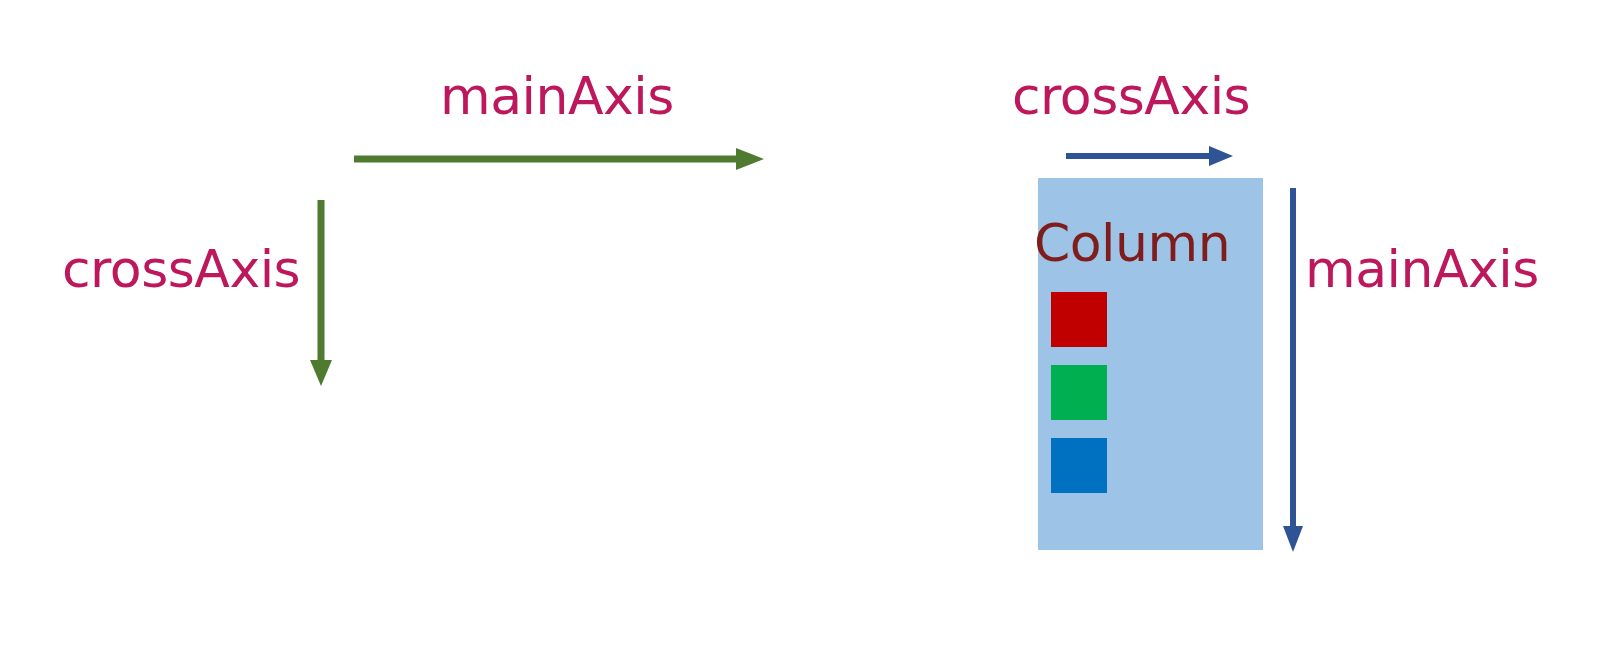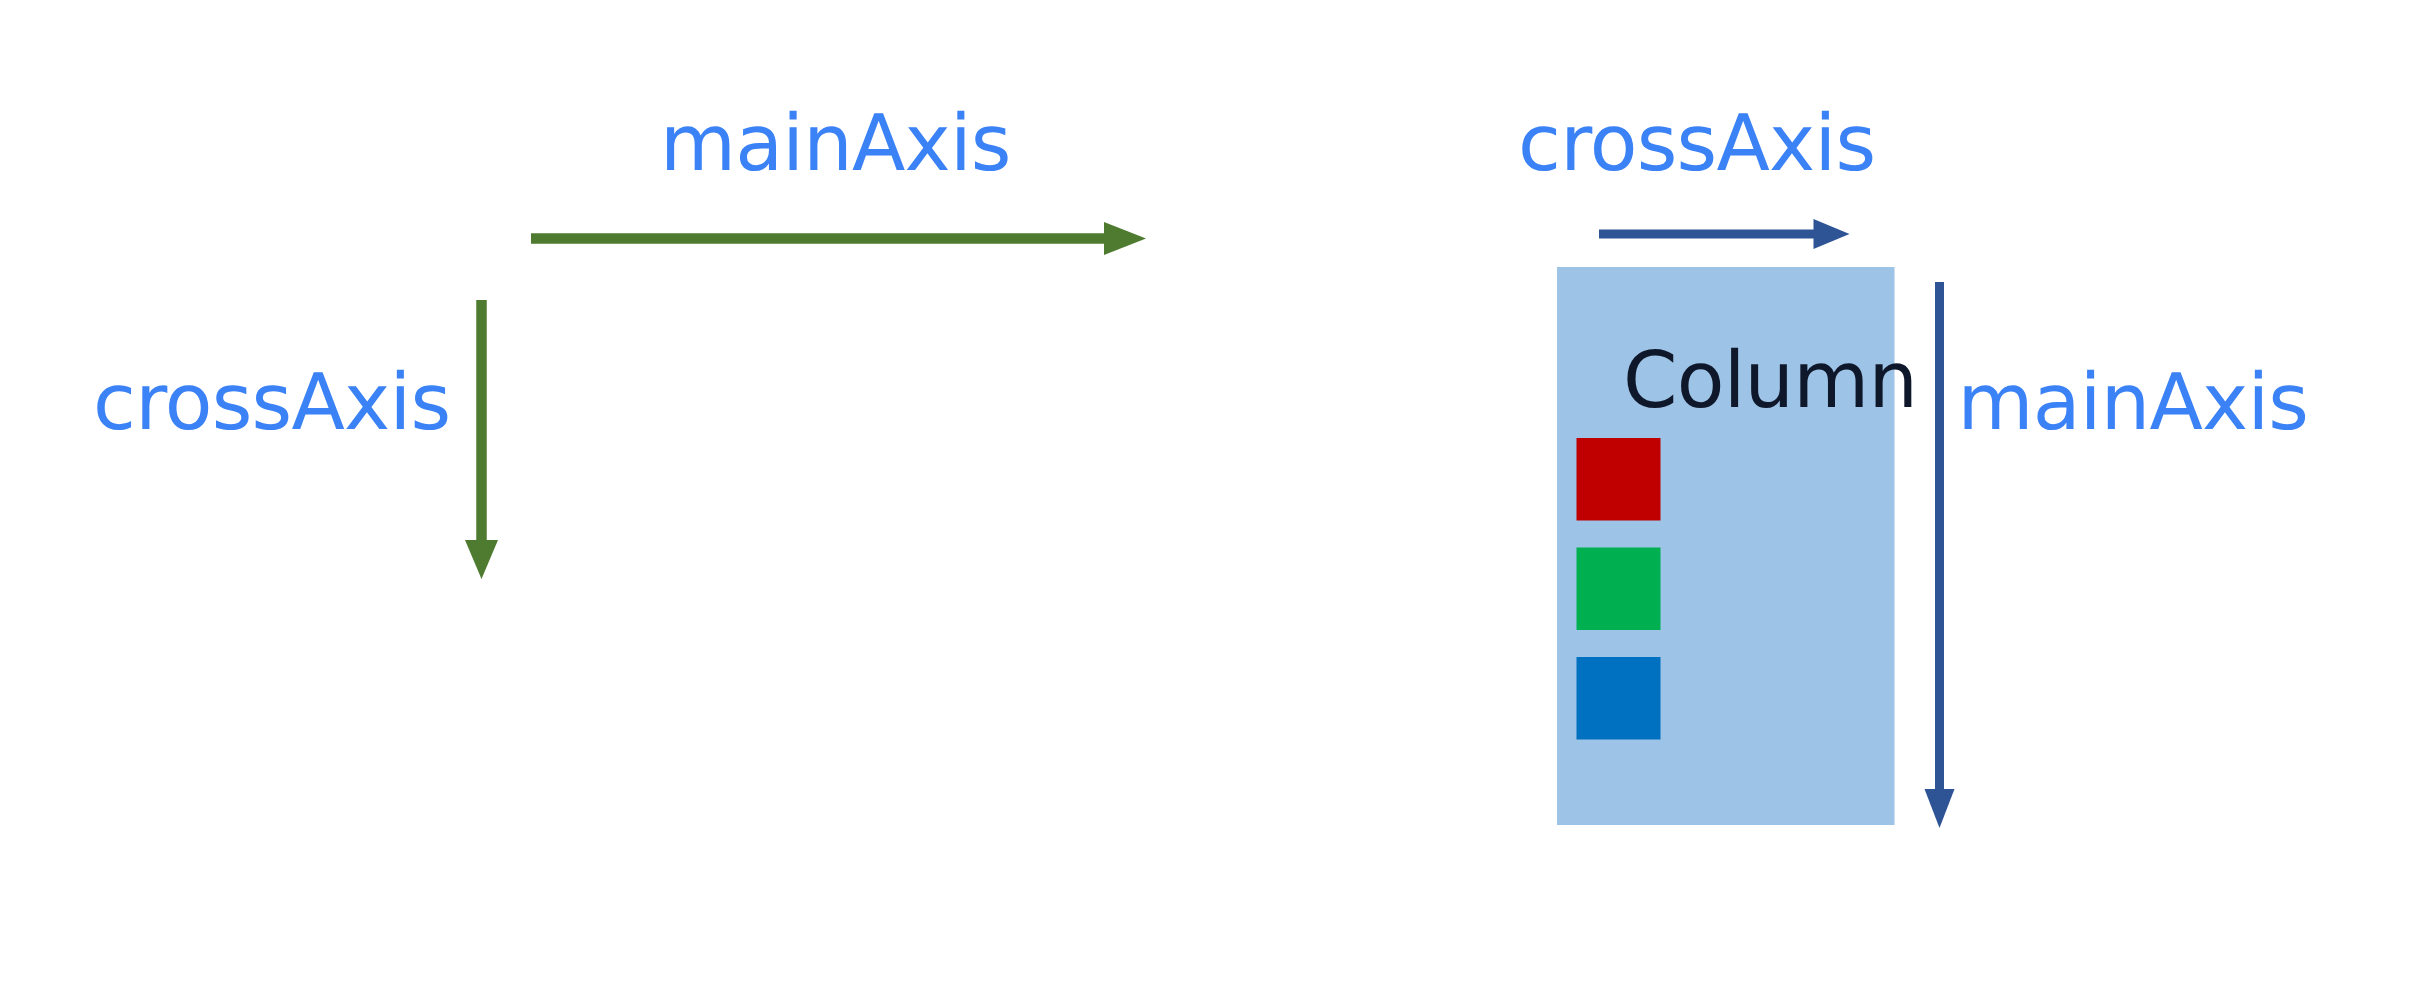--- a/index.html
+++ b/index.html
@@ -13,21 +13,21 @@
   }
   #stage {
     position: relative;
     width: 1618px;
     height: 664px;
     background: #ffffff;
     overflow: hidden;
   }
   .label {
     position: absolute;
-    color: #3b82f6;
+    color: #be185d;
     font-family: "DejaVu Sans", "Liberation Sans", sans-serif;
     font-weight: 400;
     white-space: nowrap;
     line-height: 1;
     letter-spacing: -0.5px;
   }
   .axis-label {
     font-size: 52px;
   }
 
@@ -109,28 +109,27 @@
     position: absolute;
     left: 1038px;
     top: 178px;
     width: 225px;
     height: 372px;
     background: #9dc3e6;
   }
   #column-container-label {
     position: absolute;
     left: -4px;
-    top: 50px;
-    color: #0f172a;
+    top: 39px;
+    color: #7f1d1d;
     font-size: 52px;
     font-family: "DejaVu Sans", "Liberation Sans", sans-serif;
     white-space: nowrap;
     line-height: 1;
     letter-spacing: -0.5px;
-    margin-left: 48px;
   }
   #column-items {
     position: absolute;
     left: 13px;
     top: 114px;
     display: flex;
     flex-direction: column;
     align-items: flex-start;
     gap: 18px;
   }

